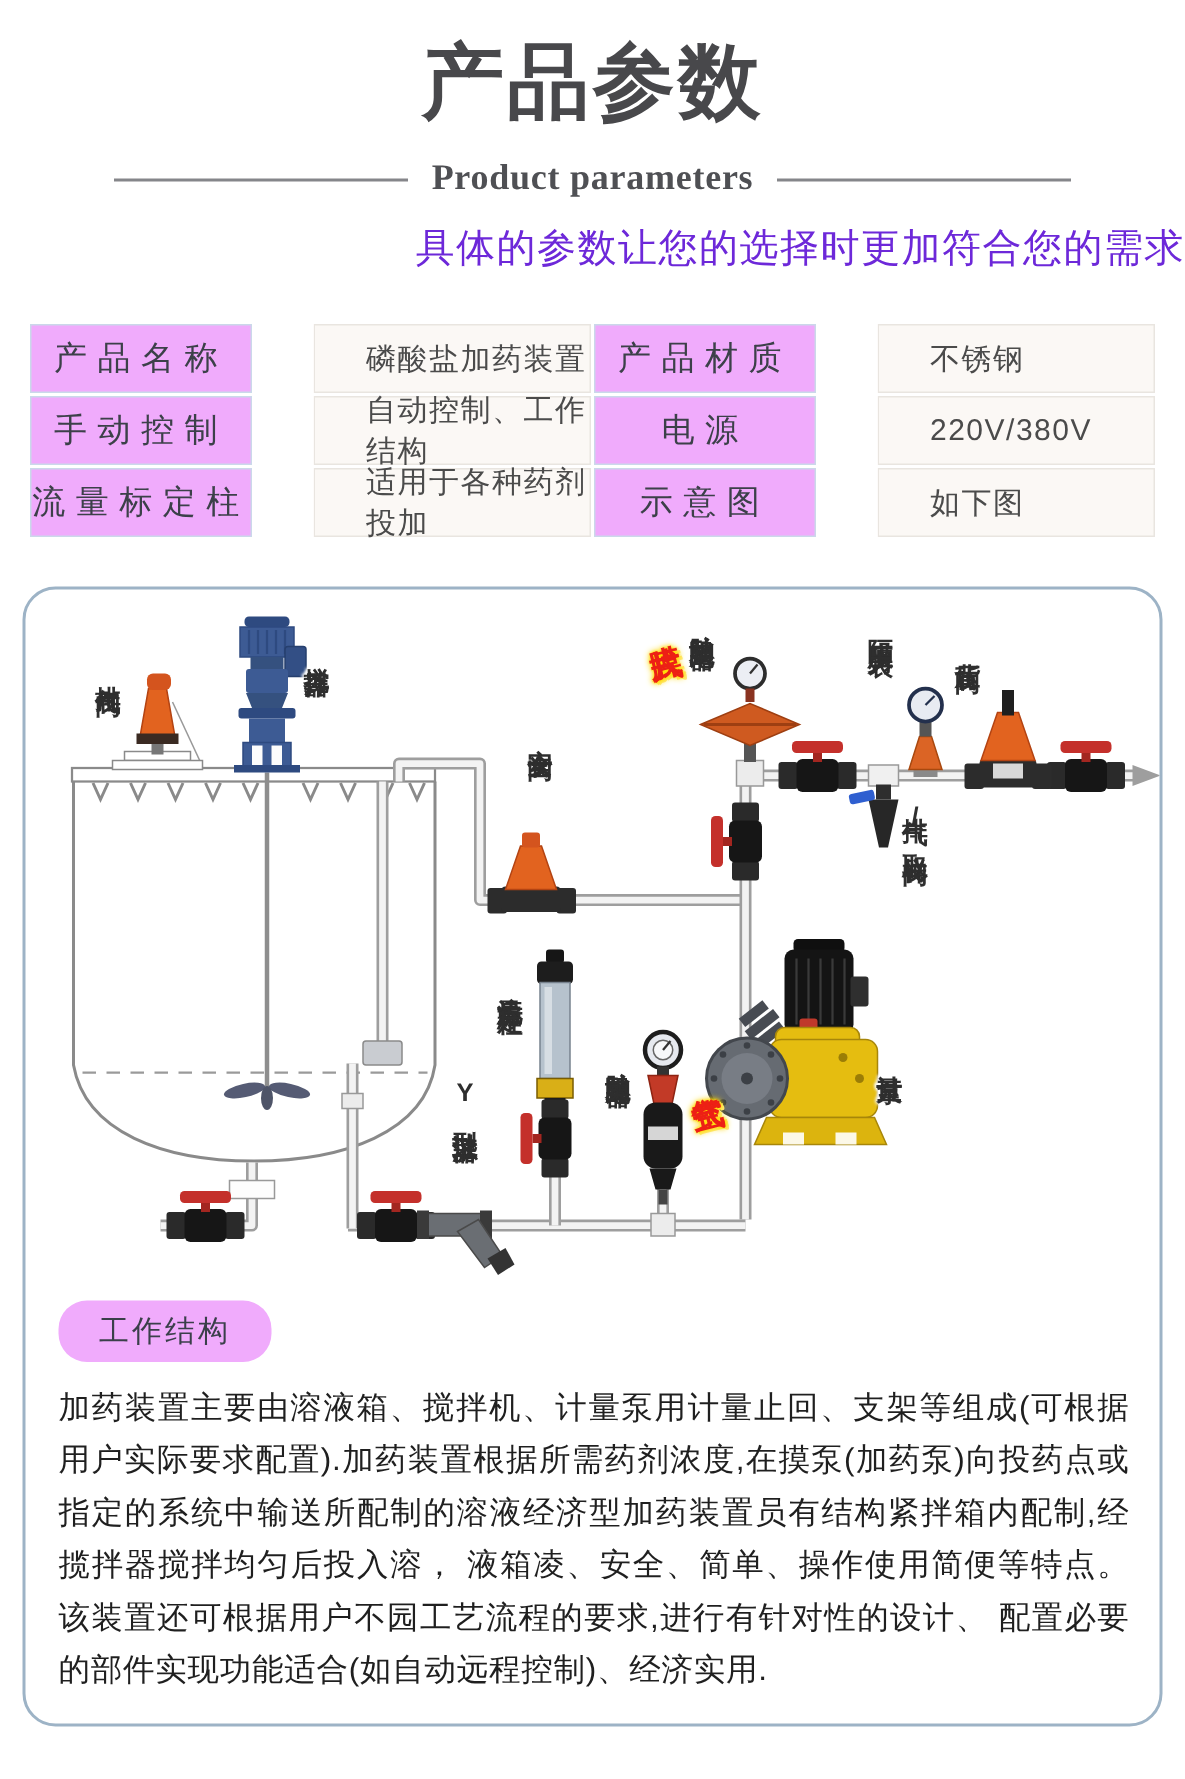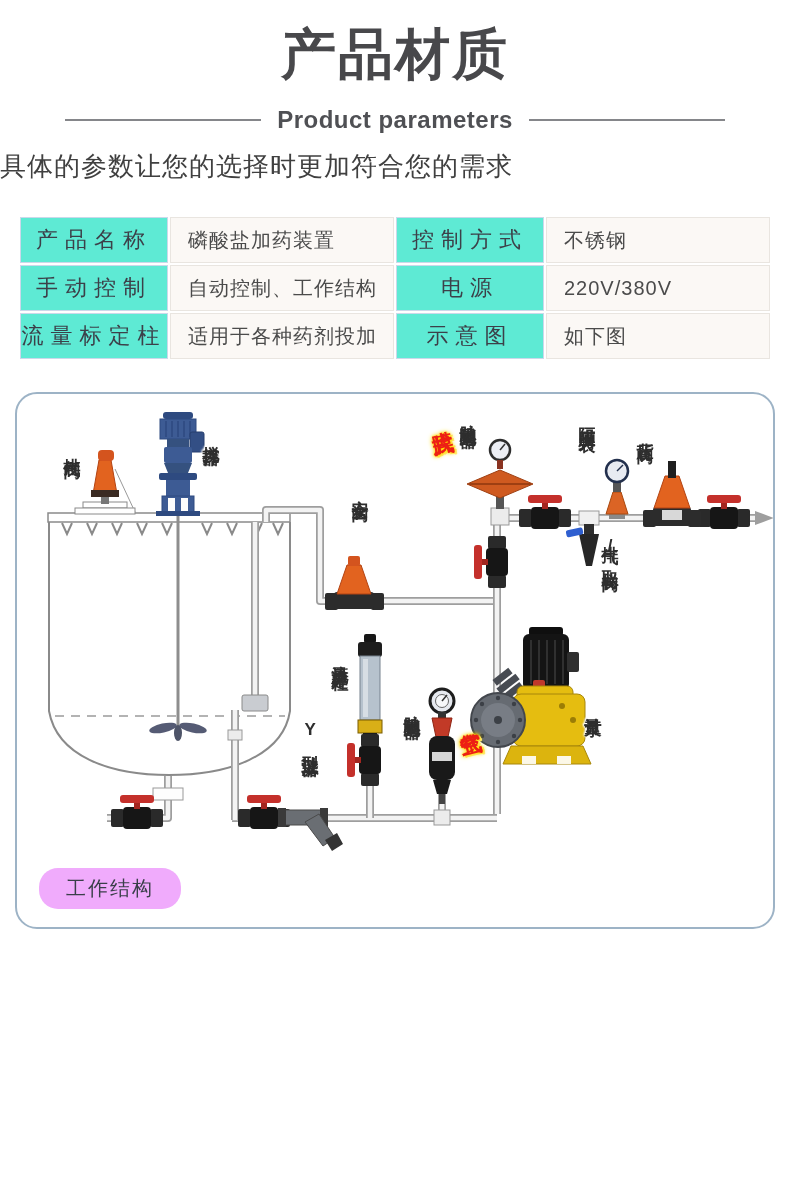--- a/index.html
+++ b/index.html
@@ -5,40 +5,40 @@
   * { margin:0; padding:0; box-sizing:border-box; }
   body {
     width:790px; height:1186px; background:#ffffff;
     font-family:"Liberation Sans", sans-serif; color:#333; overflow:hidden;
   }
   .page-title {
     margin-top:24px; text-align:center;
     font-size:55px; font-weight:bold; color:#48484b; letter-spacing:2px; line-height:60px;
   }
   .sub-row {
-    margin-top:22px; display:flex; align-items:center; justify-content:center; gap:16px;
+    margin-top:22px; display:flex; align-items:center; justify-content:center; gap:16px;font-family:Liberation Serif, serif;
   }
   .sub-line { width:196px; height:2px; background:#85868a; }
   .sub-title { font-size:24px; font-weight:bold; color:#4f5054; letter-spacing:0.5px; }
-  .tagline { margin-top:15px; text-align:left; font-size:26px; color:#404040; letter-spacing:1px; }
+  .tagline { margin-top:15px; text-align:right; font-size:26px; color:#6d28d9; letter-spacing:1px; }
 
   .spec-table {
     margin:33px 20px 0 20px; display:grid;
     grid-template-columns:148px 224px 148px 1fr;
     grid-auto-rows:46px; gap:2px; background:#ffffff;
   }
   .spec-label {
-    background:#5eead4; box-shadow:inset 0 0 0 1px #cbd8ea;
+    background:#f0abfc; box-shadow:inset 0 0 0 1px #cbd8ea;
     display:flex; align-items:center; justify-content:center;
     font-size:22px; color:#3c4049; letter-spacing:7px; font-weight:500;
   }
   .spec-value {
     background:#fbf8f5; box-shadow:inset 0 0 0 1px #e9e5e0;
-    display:flex; align-items:center; padding-left:18px;
-    font-size:20px; color:#4b4b4b; letter-spacing:1px;
+    display:flex; align-items:center; padding-left:35px;
+    font-size:20px; color:#4b4b4b; letter-spacing:1px;margin-left:39px;
   }
 
   .diagram-card {
     margin:33px 15px 0 15px; width:760px;
     border:2px solid #9db3c6; border-radius:22px; background:#ffffff;
     position:relative; padding-bottom:18px;
   }
   .diagram-wrap { position:relative; width:756px; height:470px; }
   .diagram-wrap svg { display:block; }
 
@@ -67,34 +67,34 @@
   }
 
   
   .po { stroke:#9e9e9e; stroke-width:8; fill:none; stroke-linejoin:round; }
   .pi { stroke:#f3f3f3; stroke-width:4.5; fill:none; stroke-linejoin:round; }
   .thin { stroke:#8a8a8a; stroke-width:2; fill:none; }
 </style>
 </head>
 <body>
 
-<div class="page-title">产品材质</div>
+<div class="page-title">产品参数</div>
 
 <div class="sub-row">
   <div class="sub-line"></div>
   <div class="sub-title">Product parameters</div>
   <div class="sub-line"></div>
 </div>
 
 <div class="tagline">具体的参数让您的选择时更加符合您的需求</div>
 
 <div class="spec-table">
   <div class="spec-label">产品名称</div>
   <div class="spec-value">磷酸盐加药装置</div>
-  <div class="spec-label">控制方式</div>
+  <div class="spec-label">产品材质</div>
   <div class="spec-value">不锈钢</div>
   <div class="spec-label">手动控制</div>
   <div class="spec-value">自动控制、工作结构</div>
   <div class="spec-label">电源</div>
   <div class="spec-value">220V/380V</div>
   <div class="spec-label">流量标定柱</div>
   <div class="spec-value">适用于各种药剂投加</div>
   <div class="spec-label">示意图</div>
   <div class="spec-value">如下图</div>
 </div>
@@ -309,13 +309,14 @@
     <div class="dlabel" style="left:618px; top:35px;">背压阀</div>
     <div class="dlabel" style="left:583px; top:138px;">排气/取样阀</div>
     <div class="dlabel" style="left:566px; top:310px;">计量泵</div>
     <div class="dlabel-red" style="left:437px; top:322px;">空气式</div>
     <div class="dlabel" style="left:385px; top:308px;">脉动阻尼器</div>
     <div class="dlabel" style="left:313px; top:258px;">流量标定柱</div>
     <div class="dlabel" style="left:283px; top:326px;">Y型过滤器</div>
   </div>
 
   <div class="section-badge">工作结构</div>
+  <div class="section-paragraph">加药装置主要由溶液箱、搅拌机、计量泵用计量止回、支架等组成(可根据用户实际要求配置).加药装置根据所需药剂浓度,在摸泵(加药泵)向投药点或指定的系统中输送所配制的溶液经济型加药装置员有结构紧拌箱内配制,经揽拌器搅拌均匀后投入溶， 液箱凌、安全、简单、操作使用简便等特点。 该装置还可根据用户不园工艺流程的要求,进行有针对性的设计、 配置必要的部件实现功能适合(如自动远程控制)、经济实用.</div>
 </div>
 
 </body></html>

